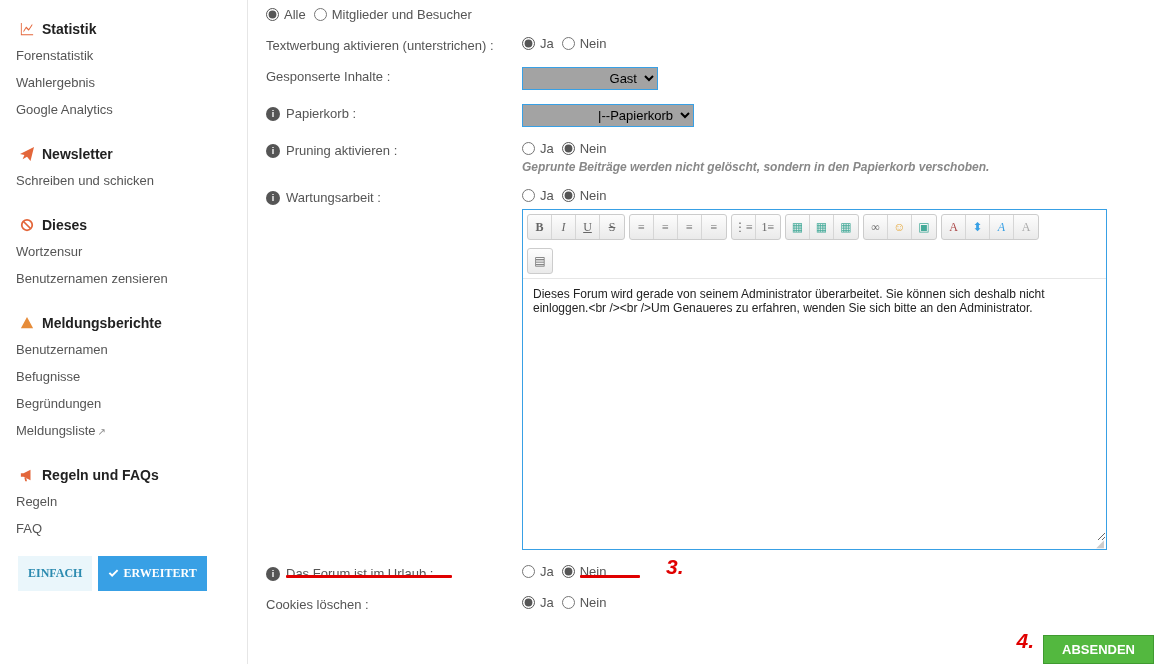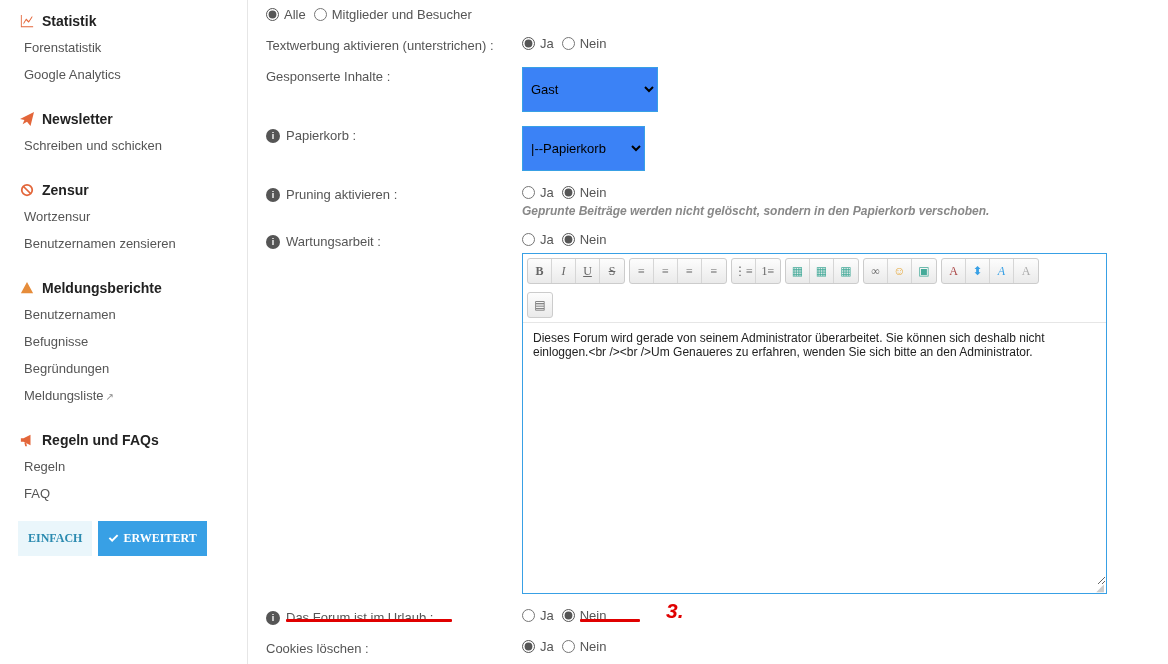--- a/index.html
+++ b/index.html
@@ -1,36 +1,36 @@
 <!DOCTYPE html>
 <html><head>
 <meta charset="utf-8">
 <style>
 * { box-sizing: border-box; margin: 0; padding: 0; }
 body { font-family: "Helvetica Neue", Arial, sans-serif; font-size: 13px; color: #444; background: #fff; width: 1168px; }
 .layout { display: flex; }
 .sidebar { width: 248px; background: #fff; border-right: 1px solid #e6e6e6; padding: 8px 0; }
 .sb-group-title { display: flex; align-items: center; gap: 8px; padding: 5px 20px; font-weight: bold; font-size: 14px; color: #222; margin-top: 18px; }
-.sb-group-title:first-child { margin-top: 0; }
-.sb-item { display: block; padding: 6px 24px; color: #555; cursor: pointer; font-size: 13px; }
+.sb-group-title:first-child { margin-top: 8px; }
+.sb-item { display: block; padding: 6px 16px; color: #555; cursor: pointer; font-size: 13px; }
 .sb-buttons { display: flex; gap: 6px; padding: 14px 18px; }
 .sb-btn { padding: 10px 10px; font-size: 12px; font-weight: bold; cursor: pointer; display: inline-flex; align-items: center; gap: 4px; border: none; font-family: Liberation Serif, serif; }
 .sb-btn.simple { background: #eaf6fb; color: #2c8bb0; }
 .sb-btn.ext { background: #38a0e5; color: #fff; }
 
 .main { flex: 1; padding: 0 14px 24px 18px; }
 .row { display: flex; align-items: flex-start; padding: 7px 0; }
 .row-label { width: 256px; display: flex; align-items: center; gap: 6px; color: #555; padding-top: 2px; }
 .row-control { flex: 1; color: #555; }
 .info-icon { display: inline-flex; align-items: center; justify-content: center; width: 14px; height: 14px; border-radius: 50%; background: #555; color: #fff; font-size: 9px; font-weight: bold; text-align: center; line-height: 14px; }
 .radio-row { display: flex; align-items: center; gap: 8px; }
 .radio-item { display: inline-flex; align-items: center; gap: 5px; cursor: pointer; }
 .radio-item input { margin: 0; accent-color: #555; }
 .hint { font-style: italic; color: #888; margin-top: 4px; font-size: 12px; font-weight: bold; }
-select { padding: 13px 4px; font-size: 13px; border: 1px solid #38a0e5; background: #3b82f6; cursor: pointer; }
+select { padding: 2px 4px; font-size: 13px; border: 1px solid #38a0e5; background: #a3a3a3; cursor: pointer; text-align: right; }
 
 .editor-wrap { border: 1px solid #38a0e5; background: #fff; margin-top: 6px; width: 585px; }
 .toolbar { padding: 4px; display: flex; flex-wrap: wrap; gap: 4px; border-bottom: 1px solid #e6e6e6; }
 .tb-group { display: inline-flex; border: 1px solid #ccc; background: linear-gradient(#fdfdfd,#eaeaea); border-radius: 3px; }
 .tb-btn { width: 24px; height: 24px; display: inline-flex; align-items: center; justify-content: center; cursor: pointer; border-right: 1px solid #d6d6d6; color: #666; font-size: 12px; font-family: Georgia, serif; }
 .tb-btn:last-child { border-right: none; }
 .editor-body { padding: 8px 10px; min-height: 260px; font-family: Verdana, sans-serif; font-size: 12px; color: #222; resize: both; overflow: auto; }
 .editor-body textarea { width: 100%; height: 243px; border: none; outline: none; font-family: Verdana, sans-serif; font-size: 12px; color: #222; resize: none; }
 .resize-grip { text-align: right; padding: 0 2px 2px 0; color: #ccc; font-size: 10px; line-height: 6px; }
 
@@ -51,36 +51,37 @@
 
 <div class="layout">
   <div class="sidebar">
     <div class="sb-group-title">
       <svg class="ico c-red" viewBox="0 0 16 16">
           <path fill="currentColor" d="M1 14h14v1H1zM1 1h1v13H1zM4 10l3-5 3 3 4-6v2l-4 6-3-3-3 5z"></path>
         </svg>
       <span>Statistik</span>
     </div>
     <a class="sb-item">Forenstatistik</a>
+    <a class="sb-item">Wahlergebnis</a>
     <a class="sb-item">Google Analytics</a>
 
     <div class="sb-group-title">
       <svg class="ico c-red" viewBox="0 0 16 16">
           <path fill="currentColor" d="M0 8l16-8-4 16-4-5-5 3 2-5z"></path>
         </svg>
       <span>Newsletter</span>
     </div>
     <a class="sb-item">Schreiben und schicken</a>
 
     <div class="sb-group-title">
       <svg class="ico c-red" viewBox="0 0 16 16">
           <circle cx="8" cy="8" r="6" fill="none" stroke="currentColor" stroke-width="2"></circle>
           <line x1="4" y1="4" x2="12" y2="12" stroke="currentColor" stroke-width="2"></line>
         </svg>
-      <span>Zensur</span>
+      <span>Dieses</span>
     </div>
     <a class="sb-item">Wortzensur</a>
     <a class="sb-item">Benutzernamen zensieren</a>
 
     <div class="sb-group-title">
       <svg class="ico c-orange" viewBox="0 0 16 16">
           <path fill="currentColor" d="M8 1l7 13H1zM7 6h2v4H7zm0 5h2v2H7z"></path>
         </svg>
       <span>Meldungsberichte</span>
     </div>
@@ -143,21 +144,21 @@
         <select style="width:136px"><option>Gast</option></select>
       </div>
     </div>
 
     <div class="row">
       <div class="row-label">
           <span class="info-icon">i</span>
           <span>Papierkorb :</span>
         </div>
       <div class="row-control">
-        <select style="width:123px"><option>|--Papierkorb</option></select>
+        <select style="width:172px"><option>|--Papierkorb</option></select>
       </div>
     </div>
 
     <div class="row">
       <div class="row-label">
           <span class="info-icon">i</span>
           <span>Pruning aktivieren :</span>
         </div>
       <div class="row-control">
         <div class="radio-row">

